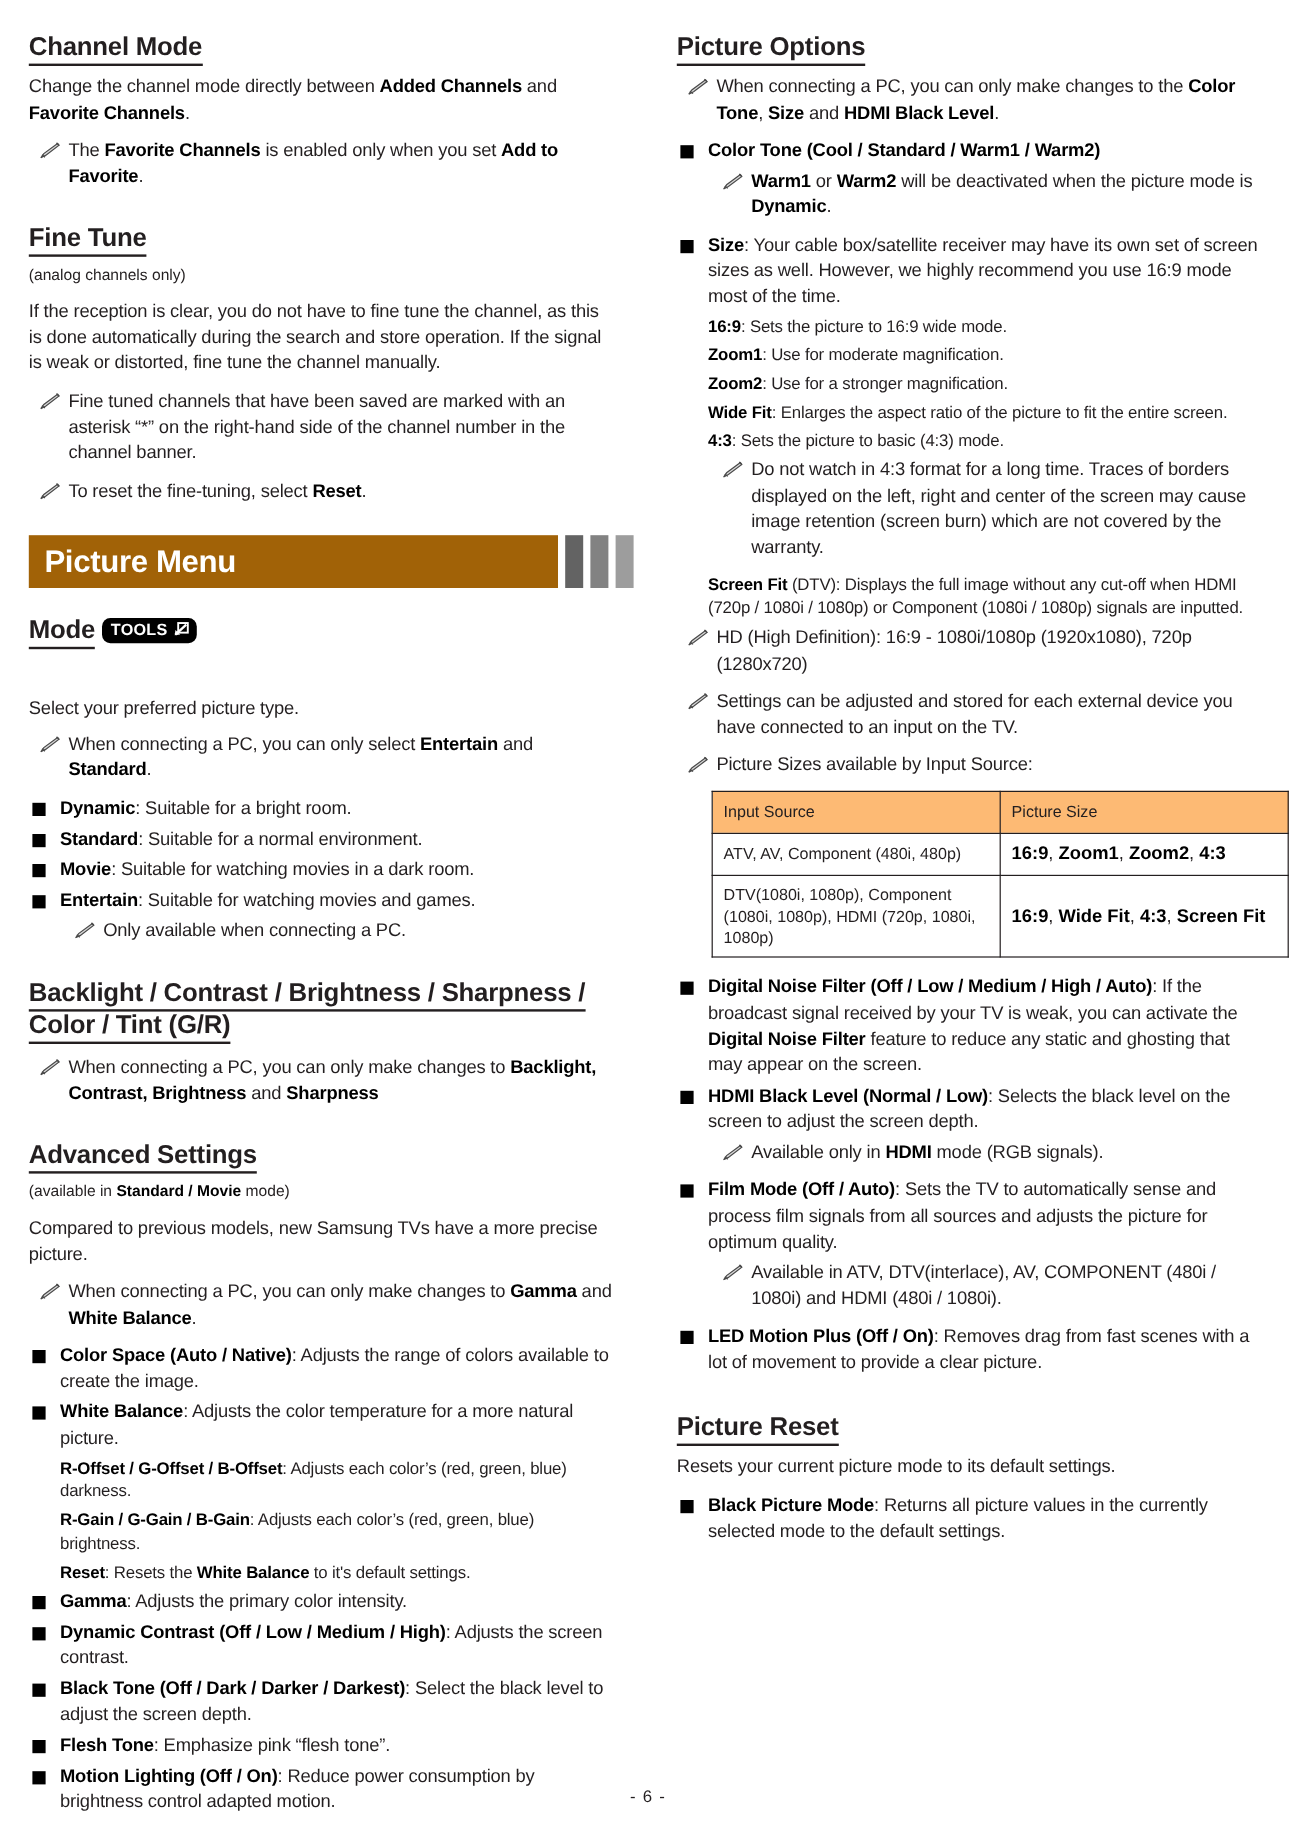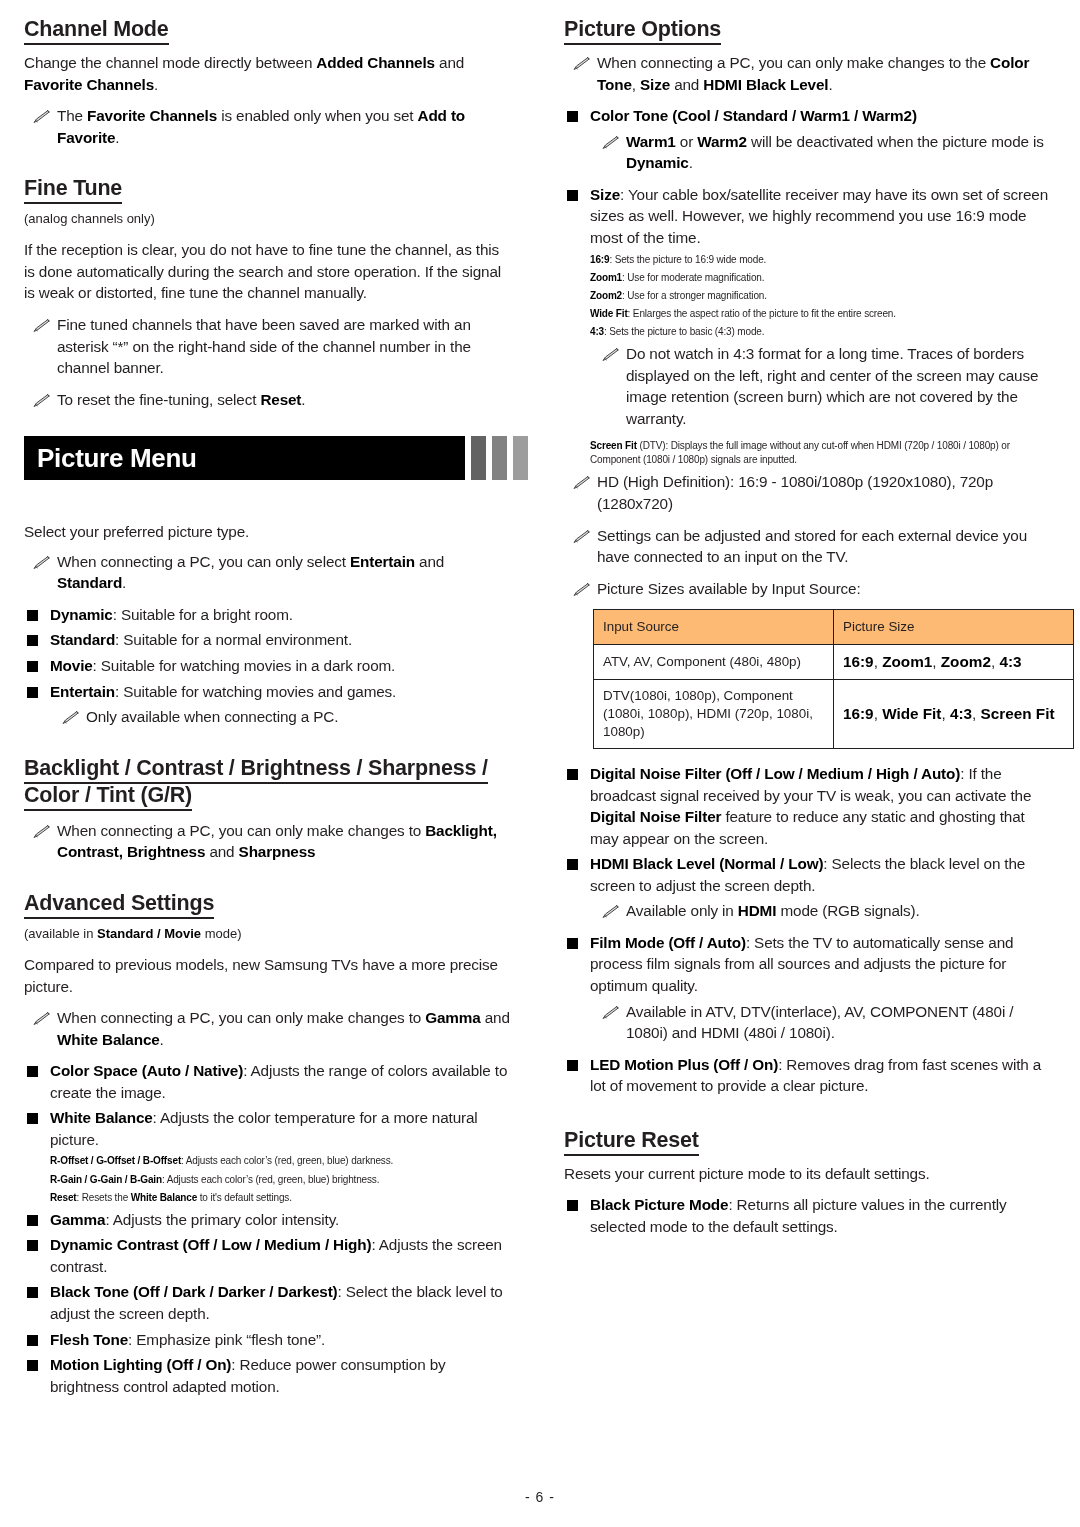--- a/index.html
+++ b/index.html
@@ -10,21 +10,21 @@
     background: #ffffff;
     font-family: "Liberation Sans", sans-serif;
     color: #231f20;
     position: relative;
     overflow: hidden;
   }
   .page {
     position: absolute;
     left: 0; top: 0;
     width: 1080px; height: 1527px;
-    padding: 16px 24px 0 24px;
+    padding: 26px 24px 0 24px;
   }
   .cols {
     display: flex;
     gap: 0px;
     align-items: flex-start;
   }
   .col { width: 516px; flex: 0 0 516px; }
   .col.left { padding-right: 28px; }
   .col.right { padding-left: 24px; }
 
@@ -92,38 +92,38 @@
   .sq .marker {
     position: absolute;
     left: 3px;
     top: 6px;
     width: 11px;
     height: 11px;
     background: #000;
   }
   
   .plain {
-    font-size: 10px;
+    font-size: 14px;
     line-height: 1.41;
     margin: 0 0 4px 0;
     padding-left: 26px;
     letter-spacing: -0.15px;
   }
 
   b, strong { font-weight: bold; color: #000; }
 
   
   .banner-row {
     display: flex;
     align-items: stretch;
     height: 44px;
     margin: 26px 0 22px 0;
   }
   .banner-main {
-    background: #000000;
+    background: #a16207;
     color: #ffffff;
     flex: 0 0 441px;
     display: flex;
     align-items: center;
     padding-left: 13px;
     font-size: 26px;
     font-weight: bold;
     letter-spacing: -0.3px;
   }
   .banner-bars { display: flex; align-items: stretch; margin-left: 6px; }
@@ -248,20 +248,30 @@
 
       <div class="banner-row">
         <div class="banner-main">Picture Menu</div>
         <div class="banner-bars">
           <div class="bar b1"></div>
           <div class="bar b2"></div>
           <div class="bar b3"></div>
         </div>
       </div>
 
+      <h2 class="sec"><span class="htext">Mode</span><span class="tools-badge">
+            <span>TOOLS</span>
+            <span class="tools-arrow">
+              <svg viewBox="0 0 15 15" width="15" height="15">
+                <rect x="5.5" y="2.2" width="8" height="8" fill="none" stroke="#fff" stroke-width="1.6"></rect>
+                <path d="M12.2 3.6 L3.2 11.8" stroke="#fff" stroke-width="2"></path>
+                <path d="M7.2 11.8 L2.6 12.4 L3.2 7.9 Z" fill="#fff"></path>
+              </svg>
+            </span>
+          </span></h2>
       <p class="body tight">Select your preferred picture type.</p>
       <div class="note">
         <span class="pencil">
           <svg viewBox="0 0 20 15" width="20" height="15">
               <g fill="none" stroke="#555" stroke-width="1">
                 <path d="M18 1.5 L6.5 10 L4 13.5 L8 11.5 L19.2 3 Z" fill="#d9d9d9" stroke="#4a4a4a"></path>
                 <path d="M17 1 L19.3 3.4" stroke="#4a4a4a"></path>
                 <path d="M5 11 L7.5 13" stroke="#4a4a4a"></path>
               </g>
             </svg>

